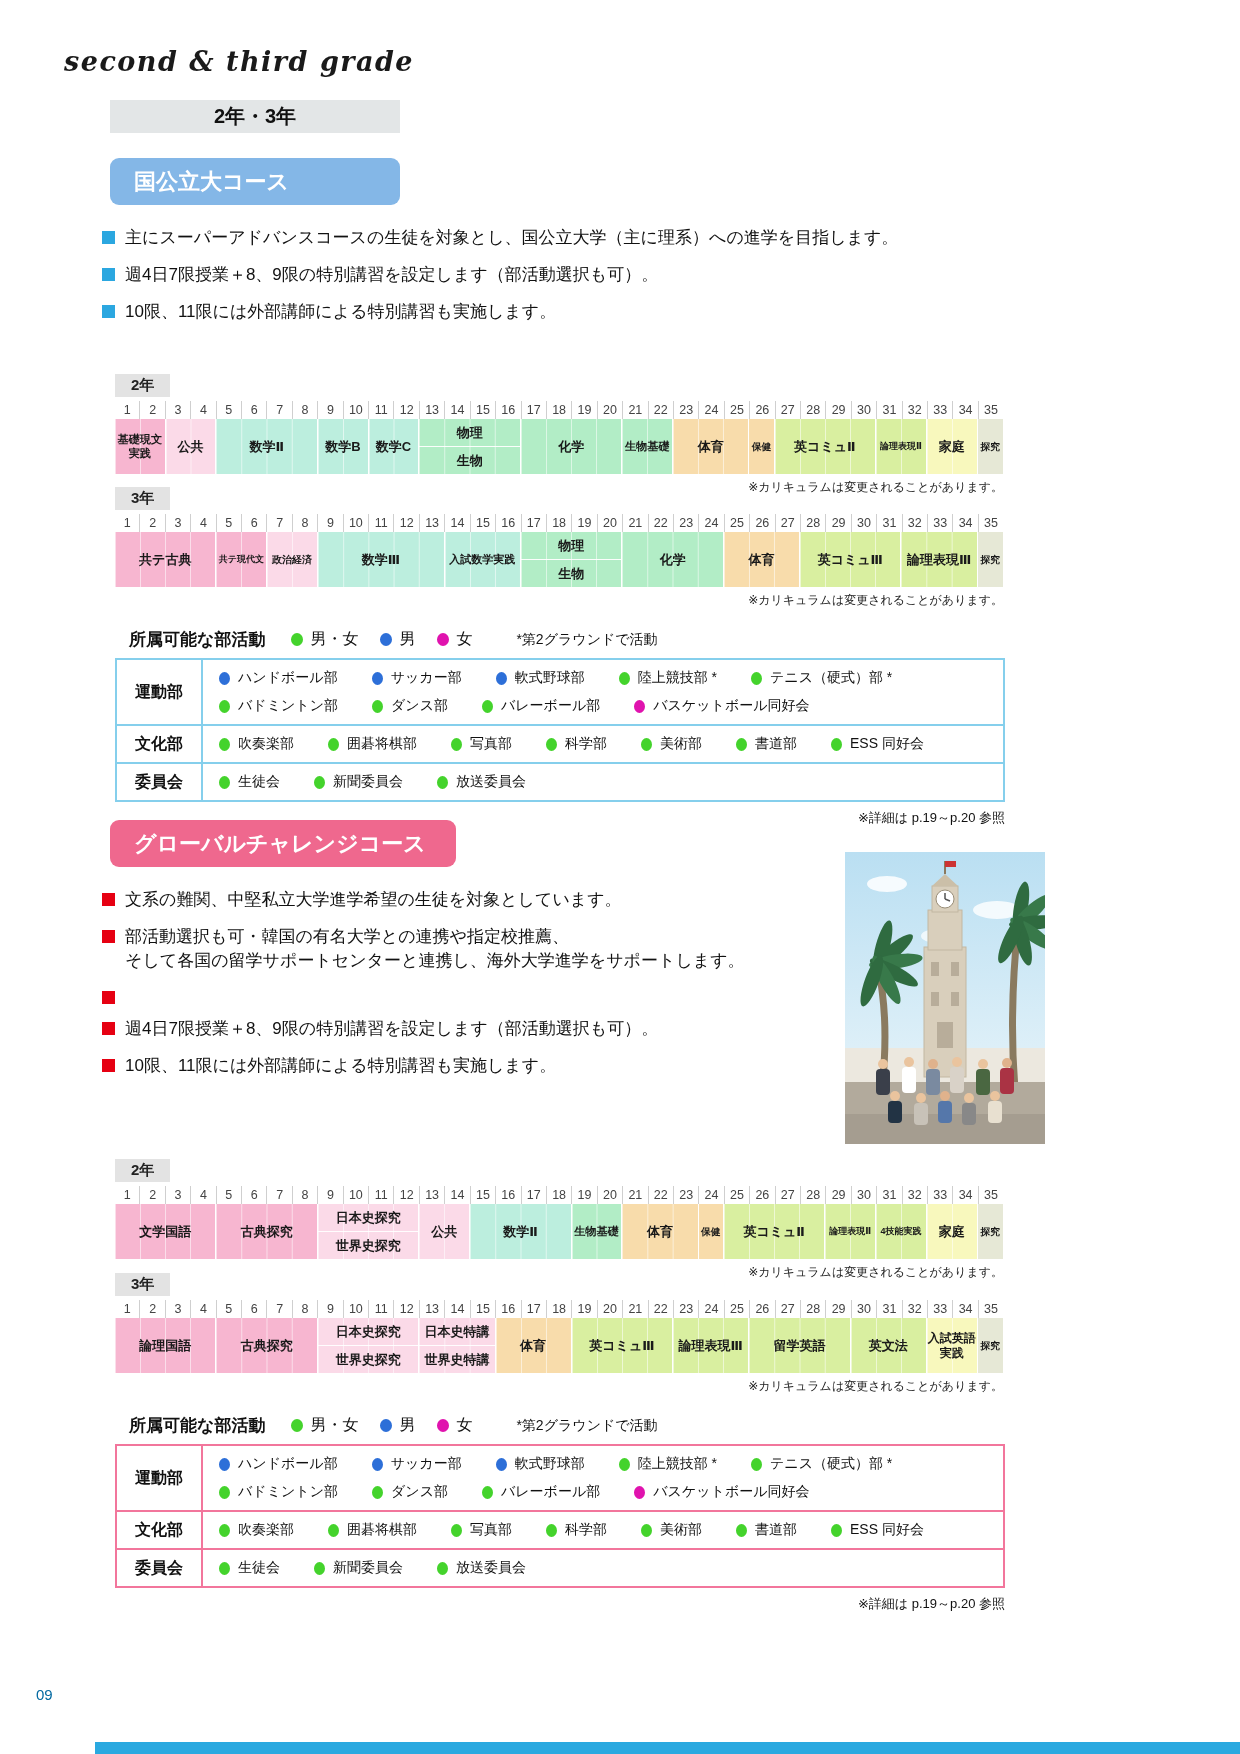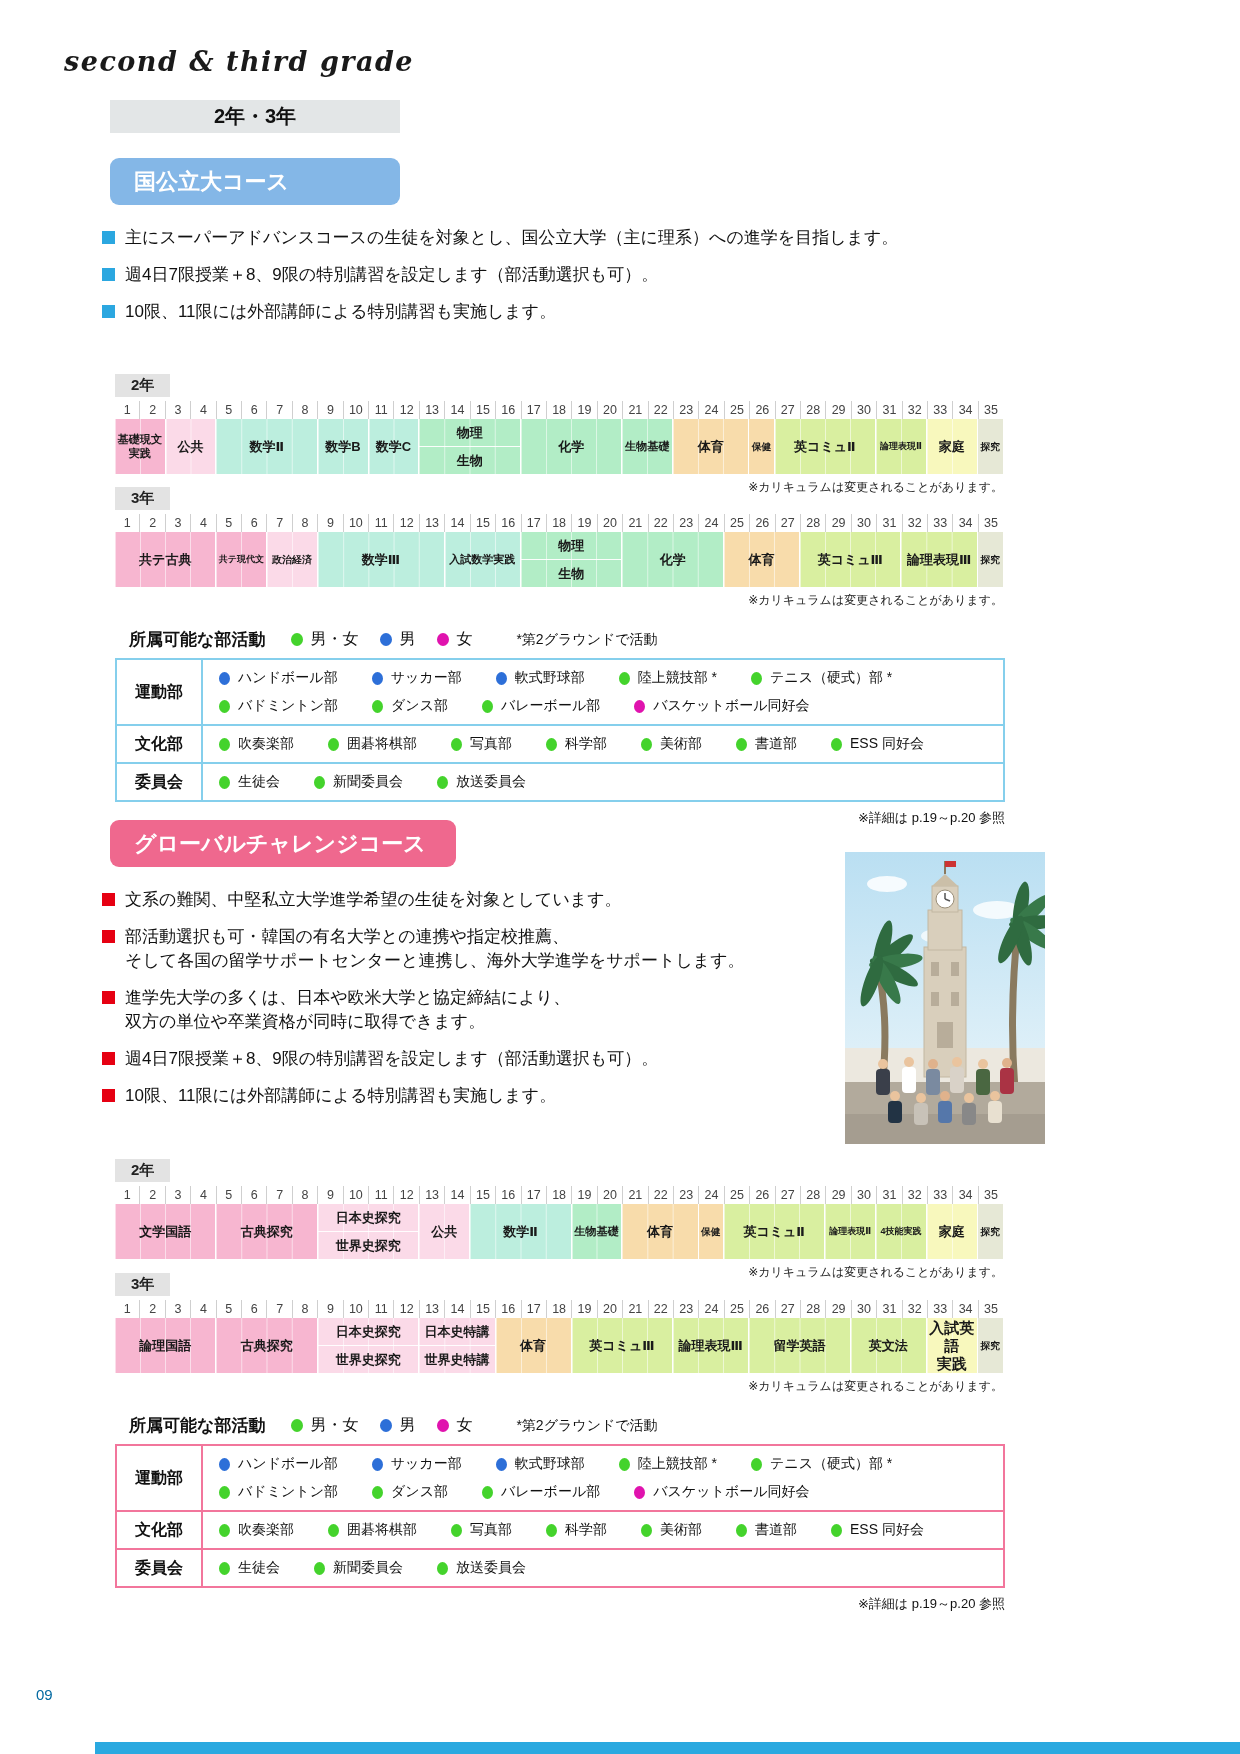--- a/index.html
+++ b/index.html
@@ -384,22 +384,20 @@
         <span class="bullet-sq" style="background: rgb(230, 0, 18);"></span>
         <div class="bullet-text">文系の難関、中堅私立大学進学希望の生徒を対象としています。</div>
       </div>
       <div class="bullet-item">
         <span class="bullet-sq" style="background: rgb(230, 0, 18);"></span>
         <div class="bullet-text">部活動選択も可・韓国の有名大学との連携や指定校推薦、
 そして各国の留学サポートセンターと連携し、海外大学進学をサポートします。</div>
       </div>
       <div class="bullet-item">
         <span class="bullet-sq" style="background: rgb(230, 0, 18);"></span>
-        <div class="bullet-text">進学先大学の多くは、日本や欧米大学と協定締結により、
-双方の単位や卒業資格が同時に取得できます。</div>
       </div>
       <div class="bullet-item">
         <span class="bullet-sq" style="background: rgb(230, 0, 18);"></span>
         <div class="bullet-text">週4日7限授業＋8、9限の特別講習を設定します（部活動選択も可）。</div>
       </div>
       <div class="bullet-item">
         <span class="bullet-sq" style="background: rgb(230, 0, 18);"></span>
         <div class="bullet-text">10限、11限には外部講師による特別講習も実施します。</div>
       </div>
     </div>
@@ -650,21 +648,21 @@
         <div class="block" style="width: 8.57143%; background-color: rgb(217, 239, 160); background-image: linear-gradient(to right, rgba(255, 255, 255, 0.55) 1px, transparent 1px); background-size: 33.3333% 100%;">
           <span class="lbl" style="font-size: 13px;">論理表現Ⅲ</span>
         </div>
         <div class="block" style="width: 11.4286%; background-color: rgb(217, 239, 160); background-image: linear-gradient(to right, rgba(255, 255, 255, 0.55) 1px, transparent 1px); background-size: 25% 100%;">
           <span class="lbl" style="font-size: 13px;">留学英語</span>
         </div>
         <div class="block" style="width: 8.57143%; background-color: rgb(217, 239, 160); background-image: linear-gradient(to right, rgba(255, 255, 255, 0.55) 1px, transparent 1px); background-size: 33.3333% 100%;">
           <span class="lbl" style="font-size: 13px;">英文法</span>
         </div>
         <div class="block" style="width: 5.71429%; background-color: rgb(248, 248, 189); background-image: linear-gradient(to right, rgba(255, 255, 255, 0.55) 1px, transparent 1px); background-size: 50% 100%;">
-          <span class="lbl" style="font-size: 15px;">入試英語
+          <span class="lbl" style="font-size: 12px;">入試英語
 実践</span>
         </div>
         <div class="block" style="width: 2.85714%; background-color: rgb(230, 232, 214);">
           <span class="lbl" style="font-size: 9.68571px;">探究</span>
         </div>
       </div><div class="tnote">※カリキュラムは変更されることがあります。</div></div>
 
   <div class="clubswrap" id="clubs2">
       <div class="clubs-header">
         <span class="clubs-title">所属可能な部活動</span>

